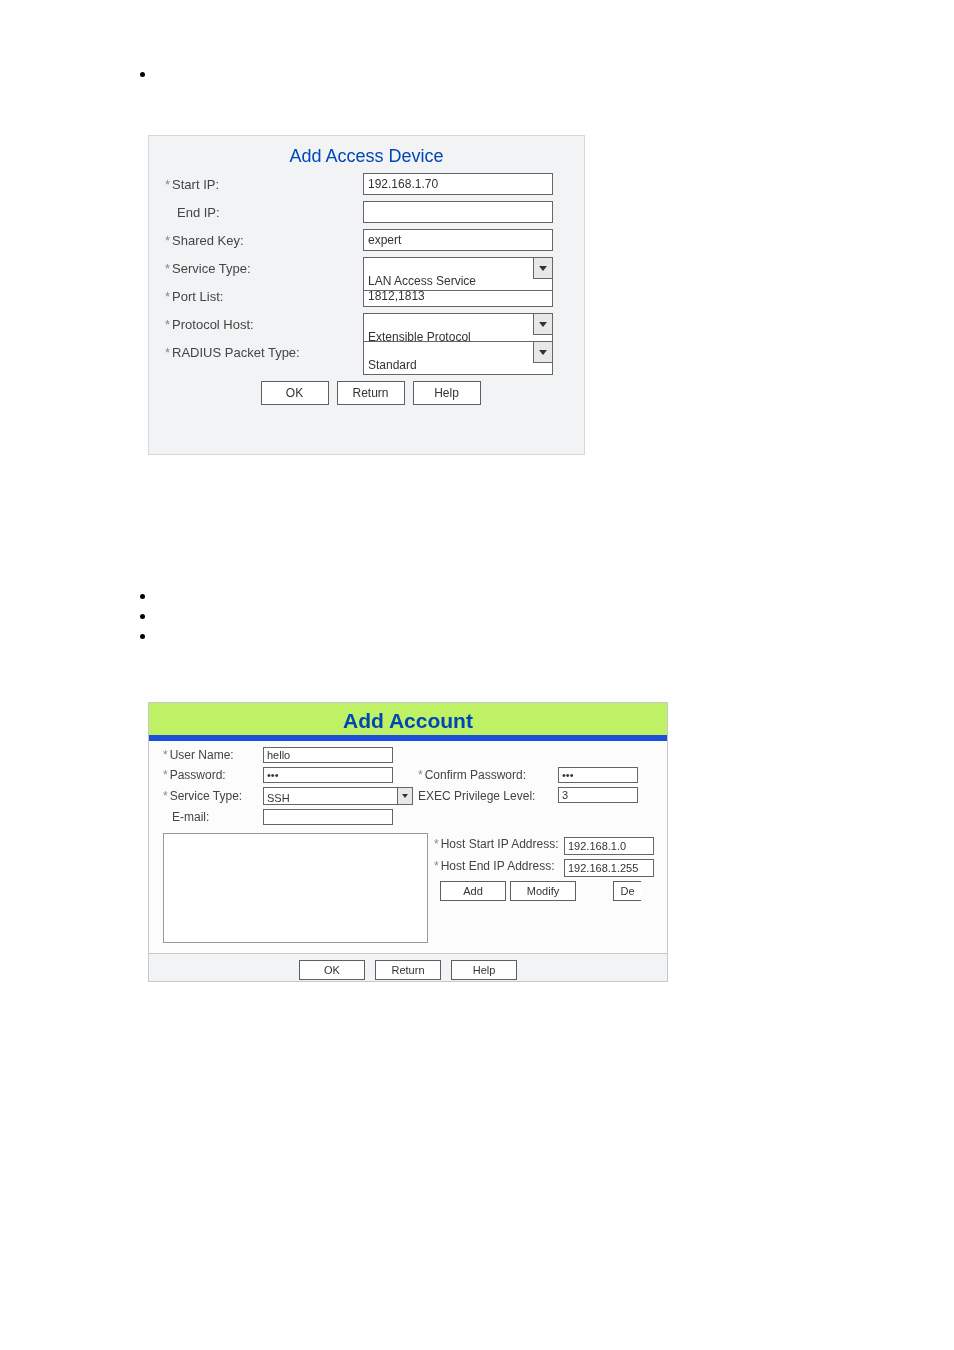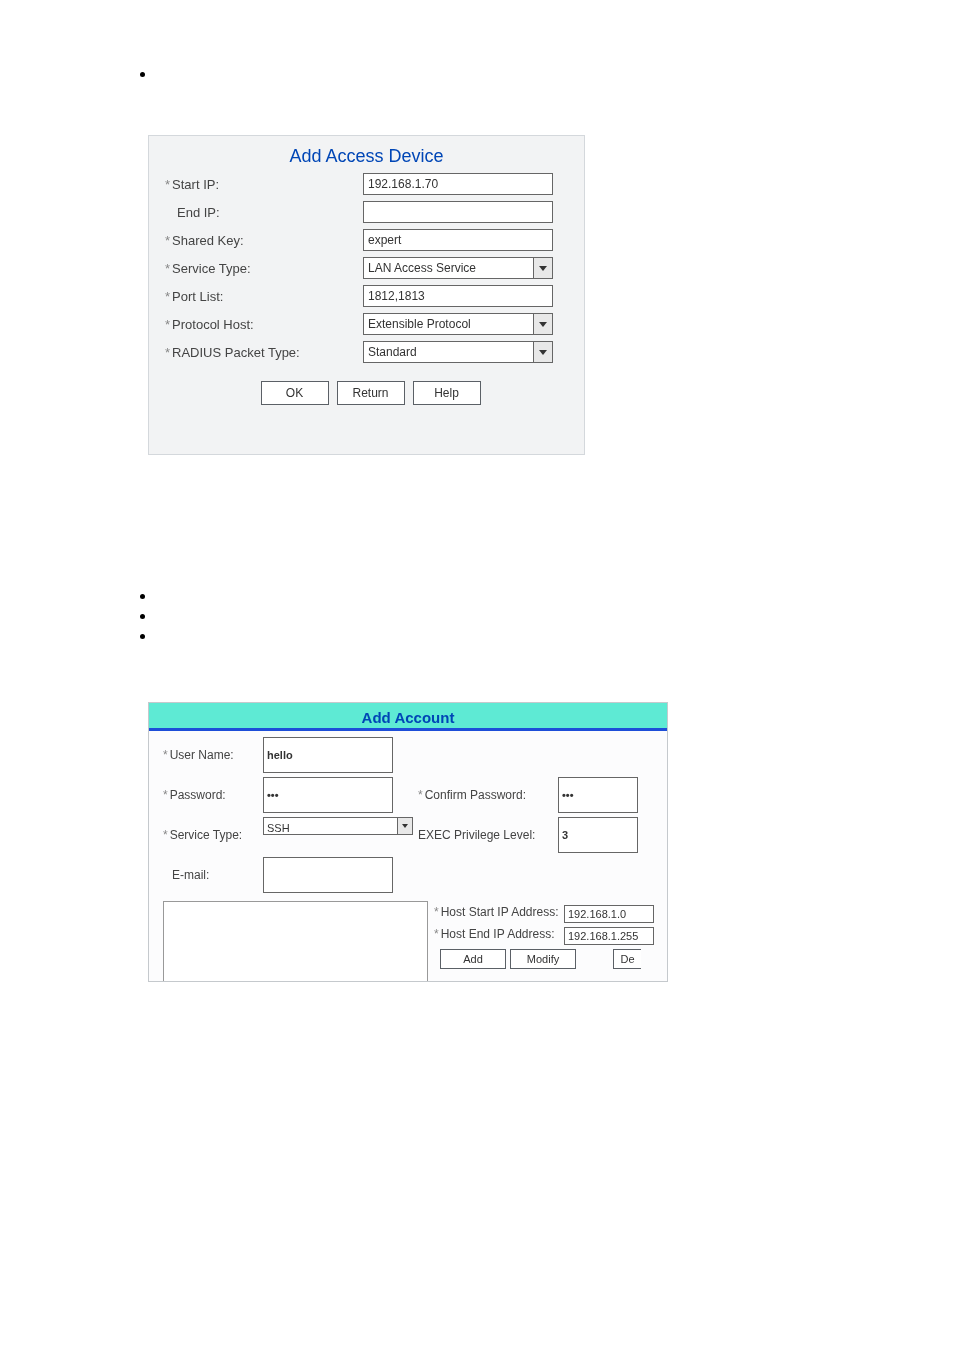--- a/index.html
+++ b/index.html
@@ -62,21 +62,21 @@
   .p1-select-wrap {
     position: relative;
     display: inline-block;
     width: 190px; height: 22px;
   }
   .p1-select-wrap .sval {
     position: absolute;
     left: 0; top: 0; width: 100%; height: 22px;
     border: 1px solid #666;
     background: #fff;
-    padding: 3px 4px;
+    padding: 16px 4px;
     font-size: 12px;
     color: #333;
   }
   .arrow-btn {
     position: absolute;
     right: 0; top: 0;
     width: 20px; height: 22px;
     border: 1px solid #666;
     background: #e8e8e8;
     display: flex; align-items: center; justify-content: center;
@@ -110,43 +110,42 @@
     position: absolute;
     left: 148px; top: 702px;
     width: 520px; height: 280px;
     border: 1px solid #c5c9cd;
     background: #fcfcfd;
     overflow: hidden;
   }
   #p2-title {
     text-align: center;
     padding: 6px 0 2px 0;
-    font-size: 15px;
+    font-size: 21px;
     font-weight: bold;
     color: #0046b6;
-    background: #5eead4;
-    border-bottom: 3px solid #1d4ed8;
+    background: #bef264;
+    border-bottom: 6px solid #1d4ed8;
   }
   #p2-grid {
     display: grid;
     grid-template-columns: 100px 155px 140px 140px;
     row-gap: 4px;
     padding: 6px 6px 4px 14px;
     font-size: 12px;
     color: #444;
   }
   .p2-lbl { display: flex; align-items: center; white-space: nowrap; }
   .p2-inp {
-    height: 36px; width: 130px;
+    height: 16px; width: 130px;
     border: 1px solid #666;
     background: #fff;
     font-size: 11px;
     padding: 1px 3px;
     color: #333;
-    font-weight: bold;
   }
   .p2-sel-wrap {
     position: relative;
     width: 150px; height: 18px;
   }
   .p2-sel-wrap .sval2 {
     position: absolute;
     left: 0; top: 0; width: 100%; height: 18px;
     border: 1px solid #666;
     background: #fff;

